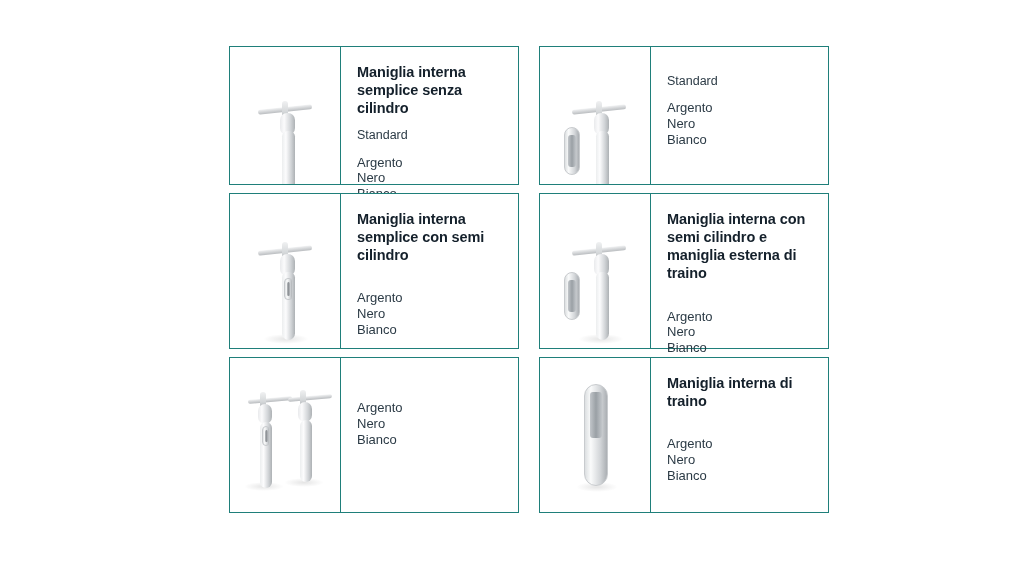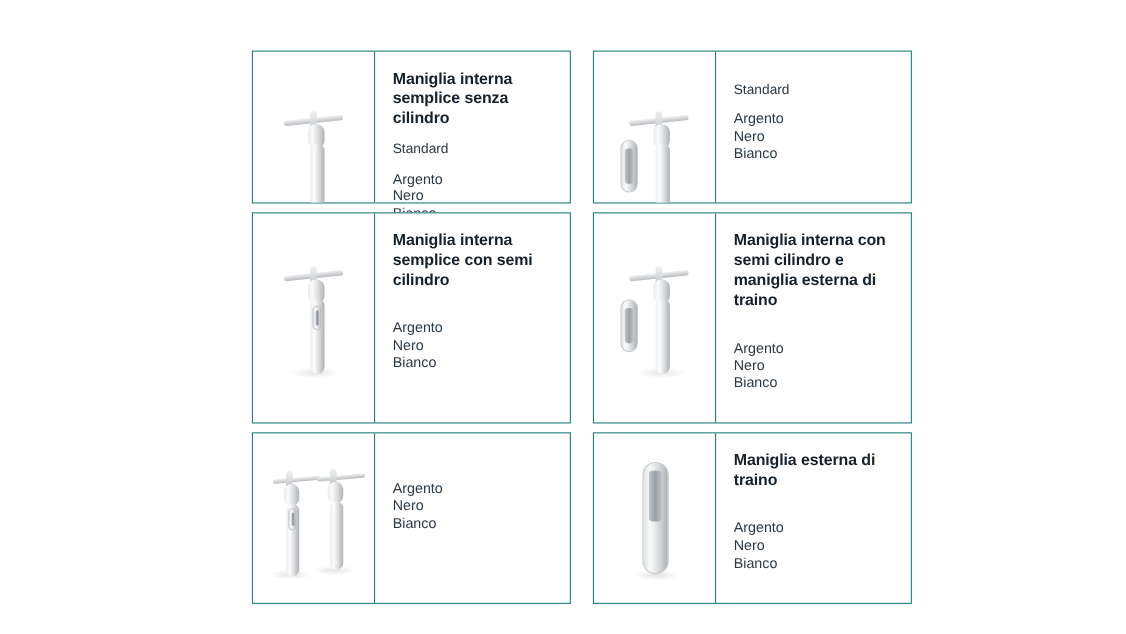--- a/index.html
+++ b/index.html
@@ -26,21 +26,21 @@
     row-gap: 8px;
   }
 
   .card {
     display: flex;
     border: 1px solid #1f7f7a;
     box-sizing: border-box;
     background: #ffffff;
   }
   .card.r1 { height: 139px; }
-  .card.r2 { height: 192px; }
+  .card.r2 { height: 156px; }
   .card.r3 { height: 156px; }
 
   .card-image {
     width: 111px;
     flex: 0 0 111px;
     border-right: 1px solid #1f7f7a;
     position: relative;
     box-sizing: border-box;
     overflow: hidden;
   }
@@ -233,21 +233,21 @@
     </div>
   </div>
 
   <div class="card r3">
     <div class="card-image">
       <div class="shadow" style="left:36px; top:124px; width:42px; height:10px;"></div>
       <div class="pull" style="left:44px; top:26px; width:24px; height:102px; border-radius:12px;"></div>
       <div class="pull-grip" style="left:50px; top:34px; width:12px; height:46px;"></div>
     </div>
     <div class="card-text no-sub">
-      <div class="title">Maniglia esterna di traino</div>
+      <div class="title">Maniglia interna di traino</div>
       <div class="colors">
         <div class="c">Argento</div>
         <div class="c">Nero</div>
         <div class="c">Bianco</div>
       </div>
     </div>
   </div>
 
 </div>
 

